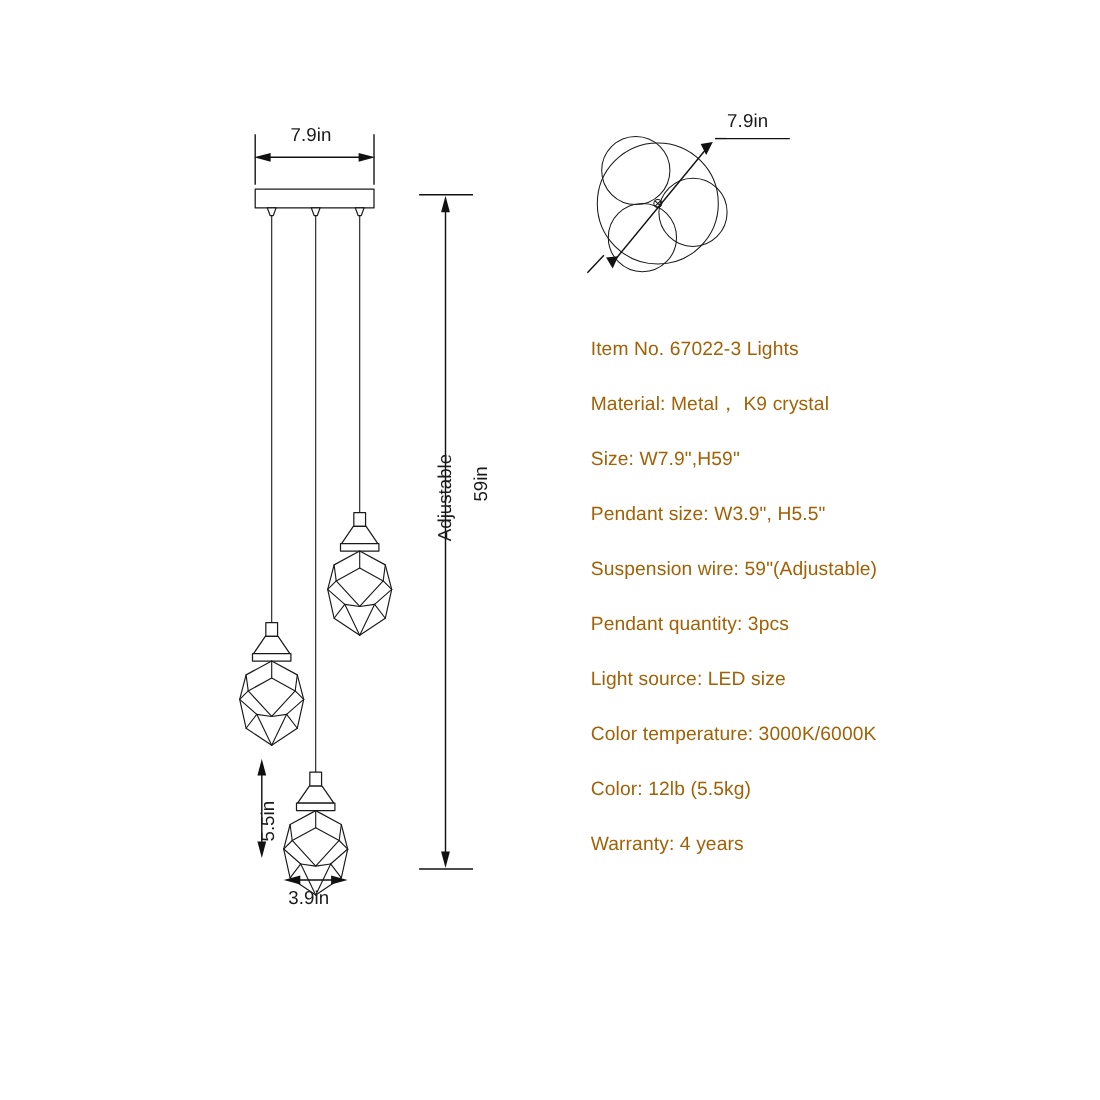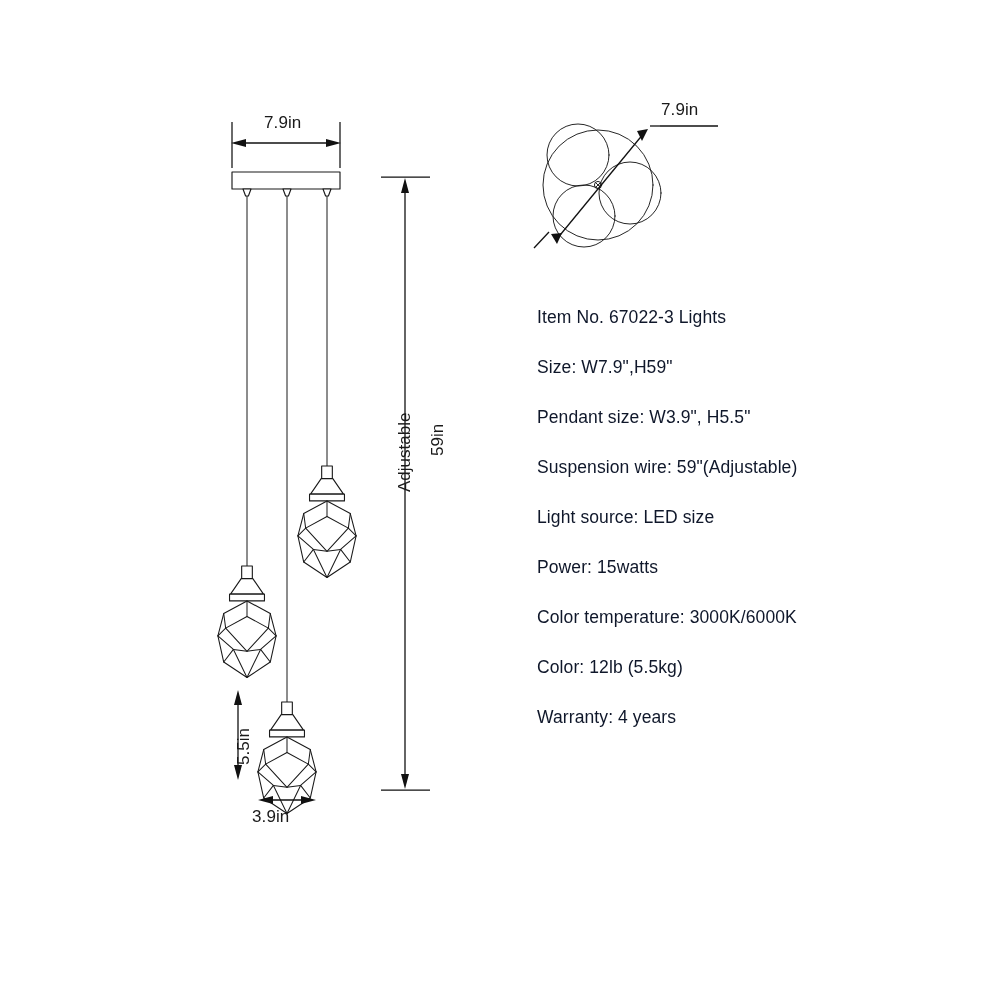--- a/index.html
+++ b/index.html
@@ -100,21 +100,21 @@
   #spec-list {
     position: absolute;
     left: 537px;
     top: 292px;
     width: 420px;
   }
   .spec-line {
     font-family: "Liberation Sans", sans-serif;
     font-size: 17.5px;
     line-height: 50px;
-    color: #0f172a;
+    color: #a16207;
     white-space: nowrap;
     letter-spacing: 0.1px;
   }
 </style>
 </head>
 <body>
 
 <div id="sheet">
 
   <svg class="drawing" viewBox="0 0 1000 1000">
@@ -263,31 +263,32 @@
       <line class="dim" x1="660" y1="126" x2="718" y2="126"></line>
     </g>
   </svg>
 
   <div class="dim-text" style="left:264px; top:113px;">7.9in</div>
 
   <div class="dim-text" style="left:661px; top:100px;">7.9in</div>
 
   <div class="rot-text" style="left:234px; top:765px;">5.5in</div>
 
-  <div class="dim-text" style="left:252px; top:807px;">3.9in</div>
+  <div class="dim-text" style="left:262px; top:807px;">3.9in</div>
 
   <div class="rot-text" style="left:395px; top:492px;">Adjustable</div>
 
   <div class="rot-text" style="left:428px; top:456px;">59in</div>
 
   <div id="spec-list">
     <div class="spec-line">Item No. 67022-3 Lights</div>
+    <div class="spec-line">Material: Metal，  K9 crystal</div>
     <div class="spec-line">Size: W7.9",H59"</div>
     <div class="spec-line">Pendant size: W3.9", H5.5"</div>
     <div class="spec-line">Suspension wire: 59"(Adjustable)</div>
+    <div class="spec-line">Pendant quantity: 3pcs</div>
     <div class="spec-line">Light source:  LED size</div>
-    <div class="spec-line">Power: 15watts</div>
     <div class="spec-line">Color temperature: 3000K/6000K</div>
     <div class="spec-line">Color: 12lb (5.5kg)</div>
     <div class="spec-line">Warranty: 4 years</div>
   </div>
 
 </div>
 
 </body></html>

